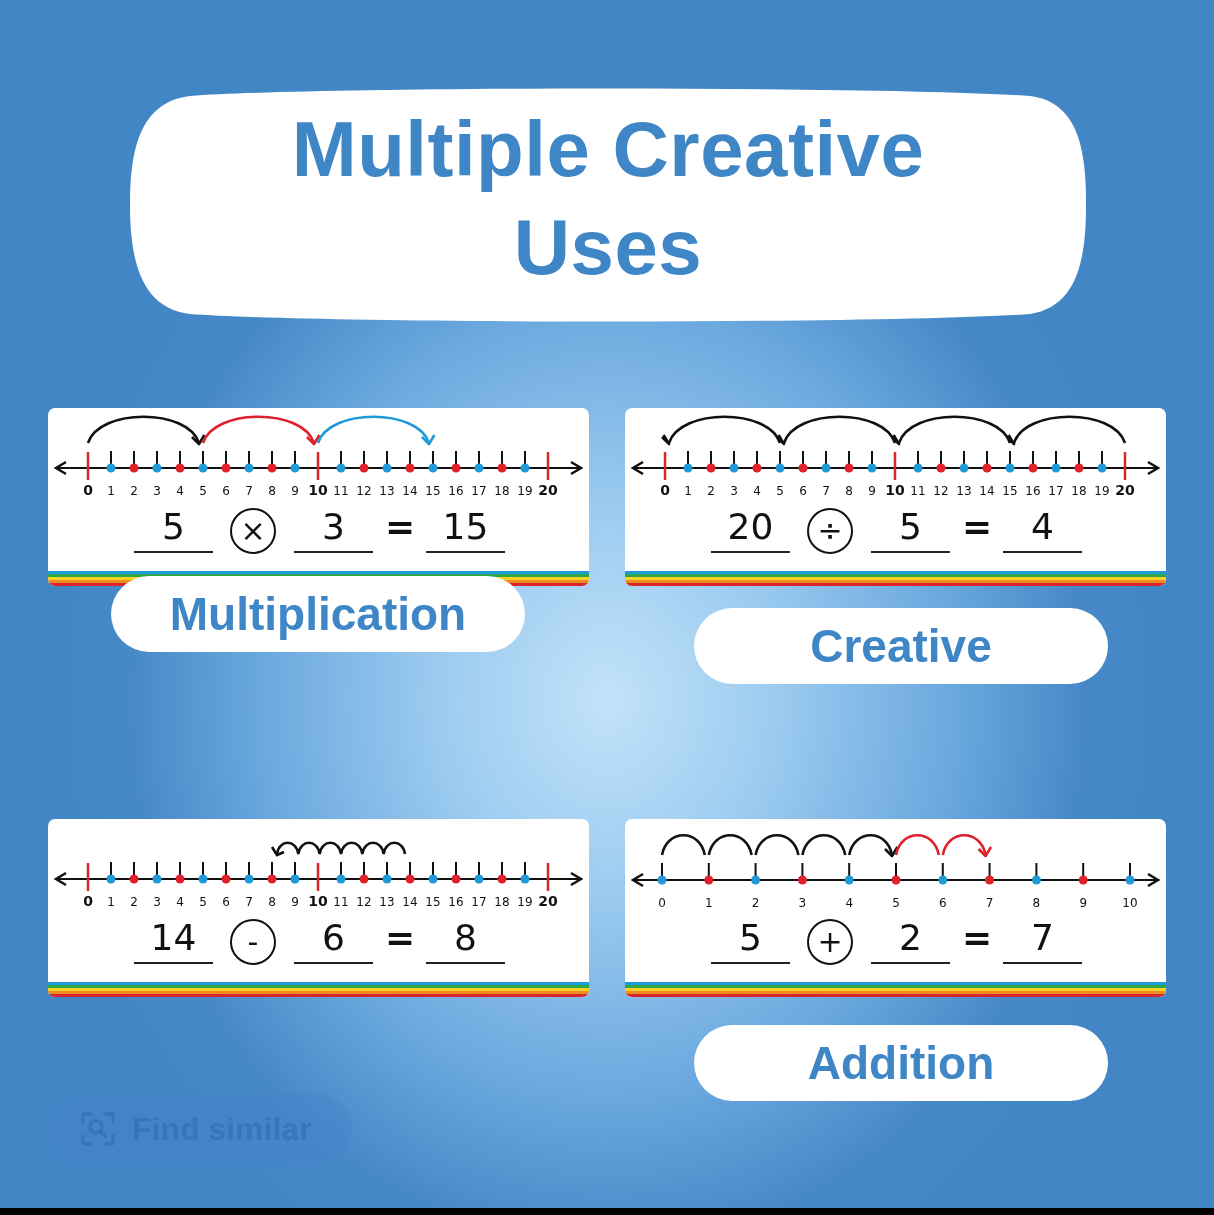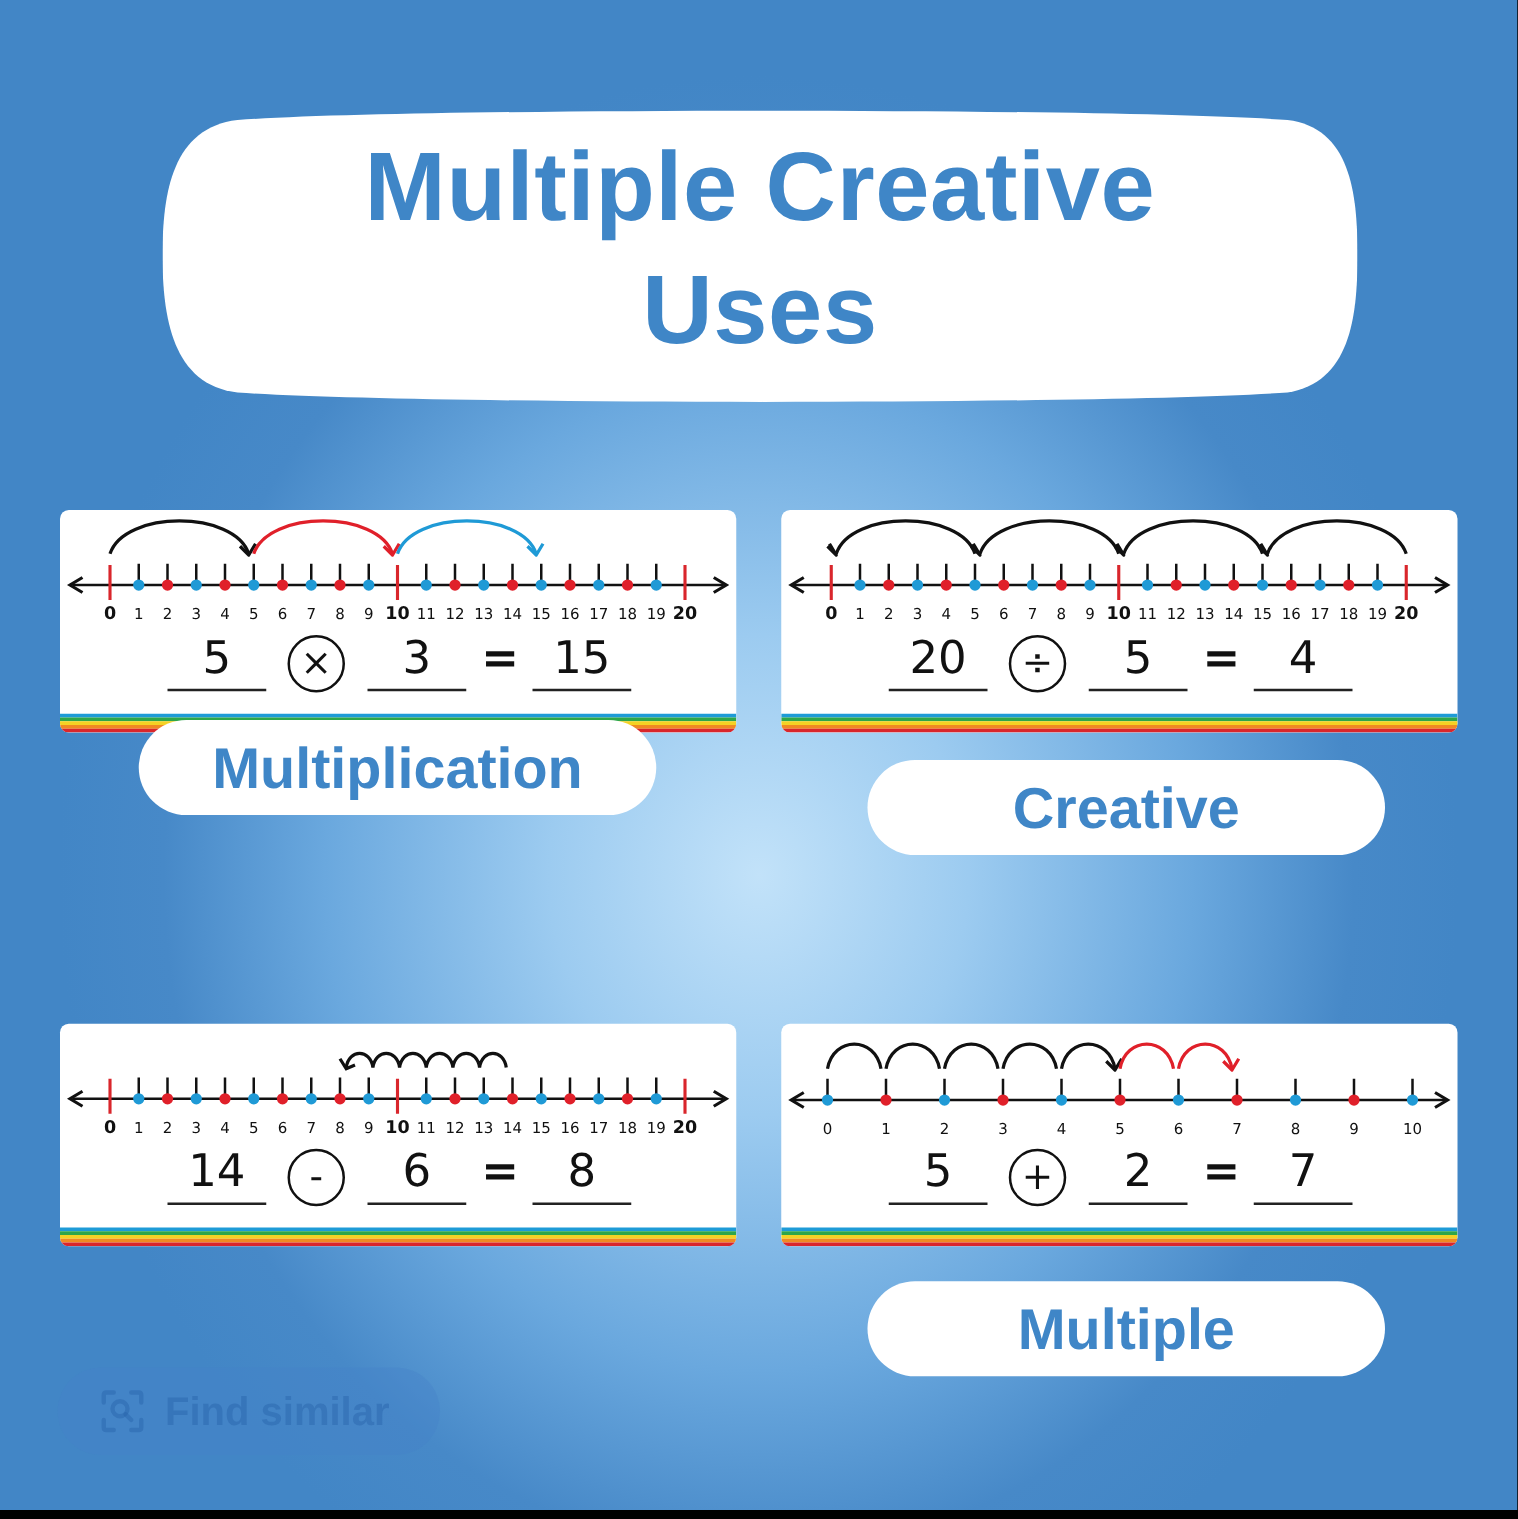--- a/index.html
+++ b/index.html
@@ -392,21 +392,21 @@
       <div class="blank" style="left:378px;">7</div>
     </div>
     <div class="stripes">
         <div style="background: rgb(30, 155, 215);"></div>
         <div style="background: rgb(46, 166, 74);"></div>
         <div style="background: rgb(245, 210, 36);"></div>
         <div style="background: rgb(240, 138, 34);"></div>
         <div style="background: rgb(217, 38, 44);"></div>
       </div>
   </div>
-  <div class="pill" style="left:694px;top:1025px;">Multiple</div>
+  <div class="pill" style="left:694px;top:1025px;">Addition</div>
 
   <div class="find-similar">
     <svg class="ic" viewBox="0 0 36 36">
       <g fill="none" stroke="rgba(40,100,170,0.45)" stroke-width="3.5" stroke-linecap="round">
         <path d="M3,11 V5 Q3,3 5,3 H11"></path>
           <path d="M25,3 H31 Q33,3 33,5 V11"></path>
         <path d="M33,25 V31 Q33,33 31,33 H25"></path>
           <path d="M11,33 H5 Q3,33 3,31 V25"></path>
         <circle cx="16" cy="16" r="6"></circle>
           <path d="M20.5,20.5 L25,25"></path>

